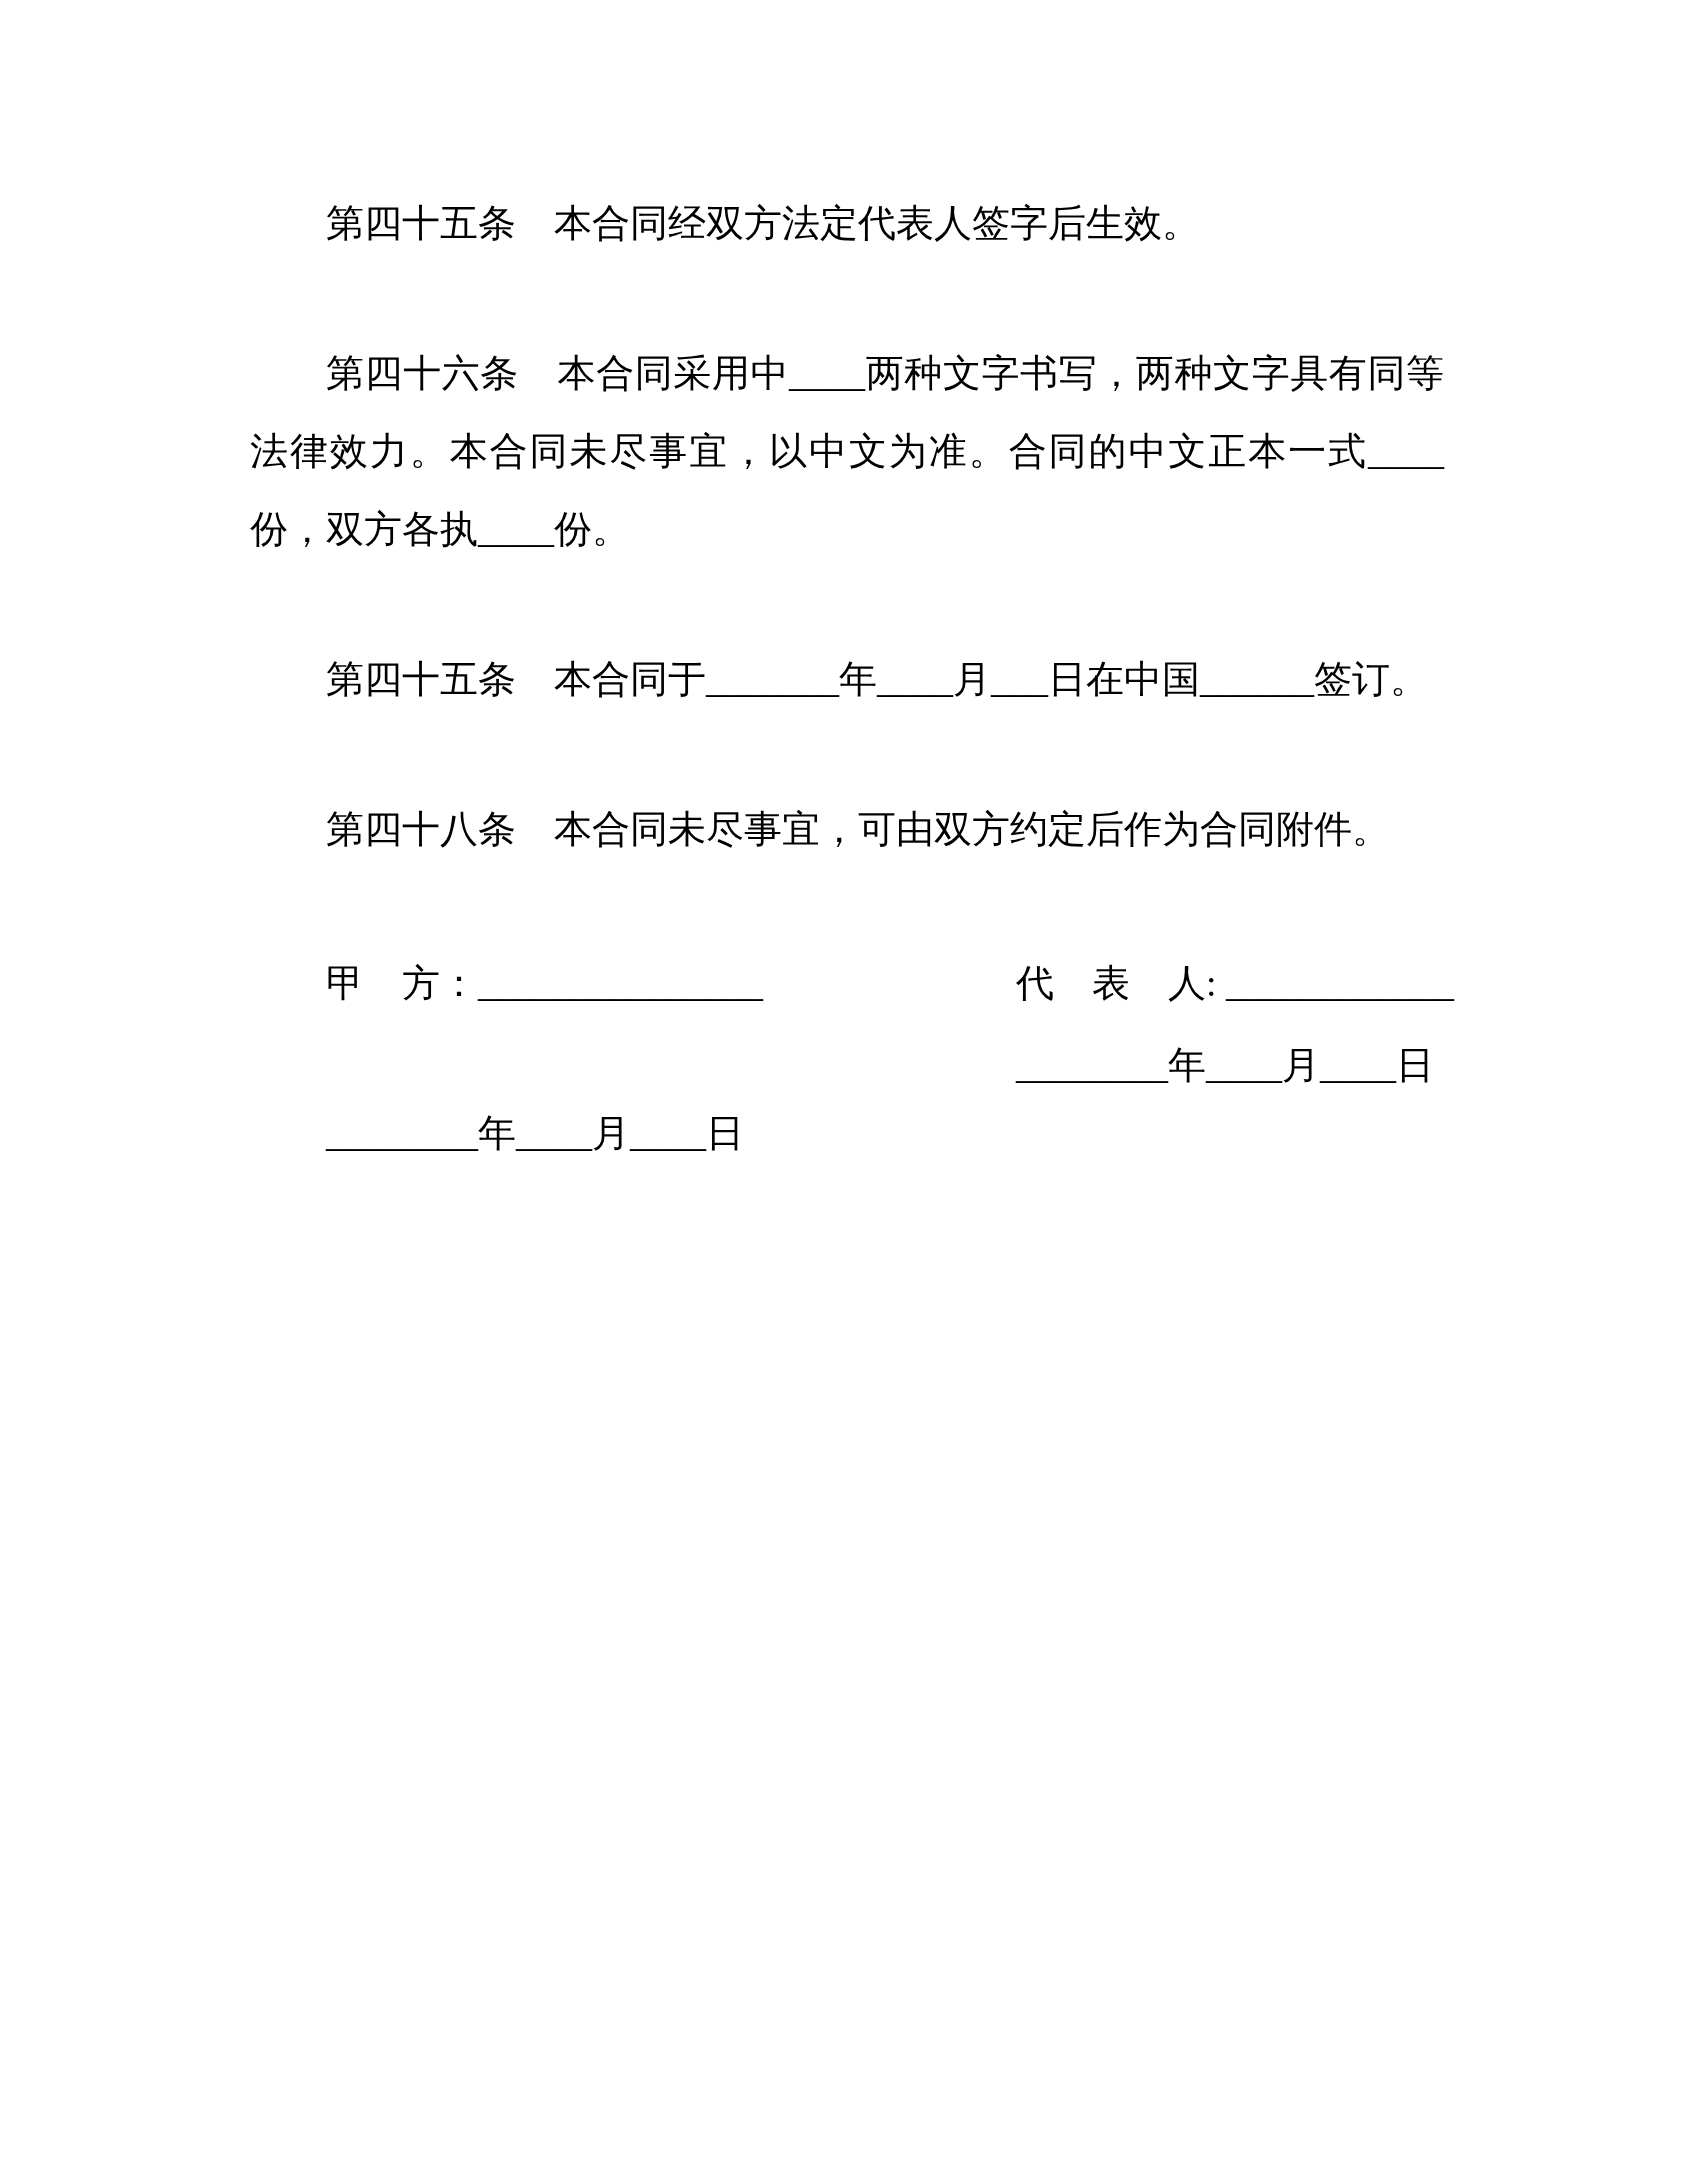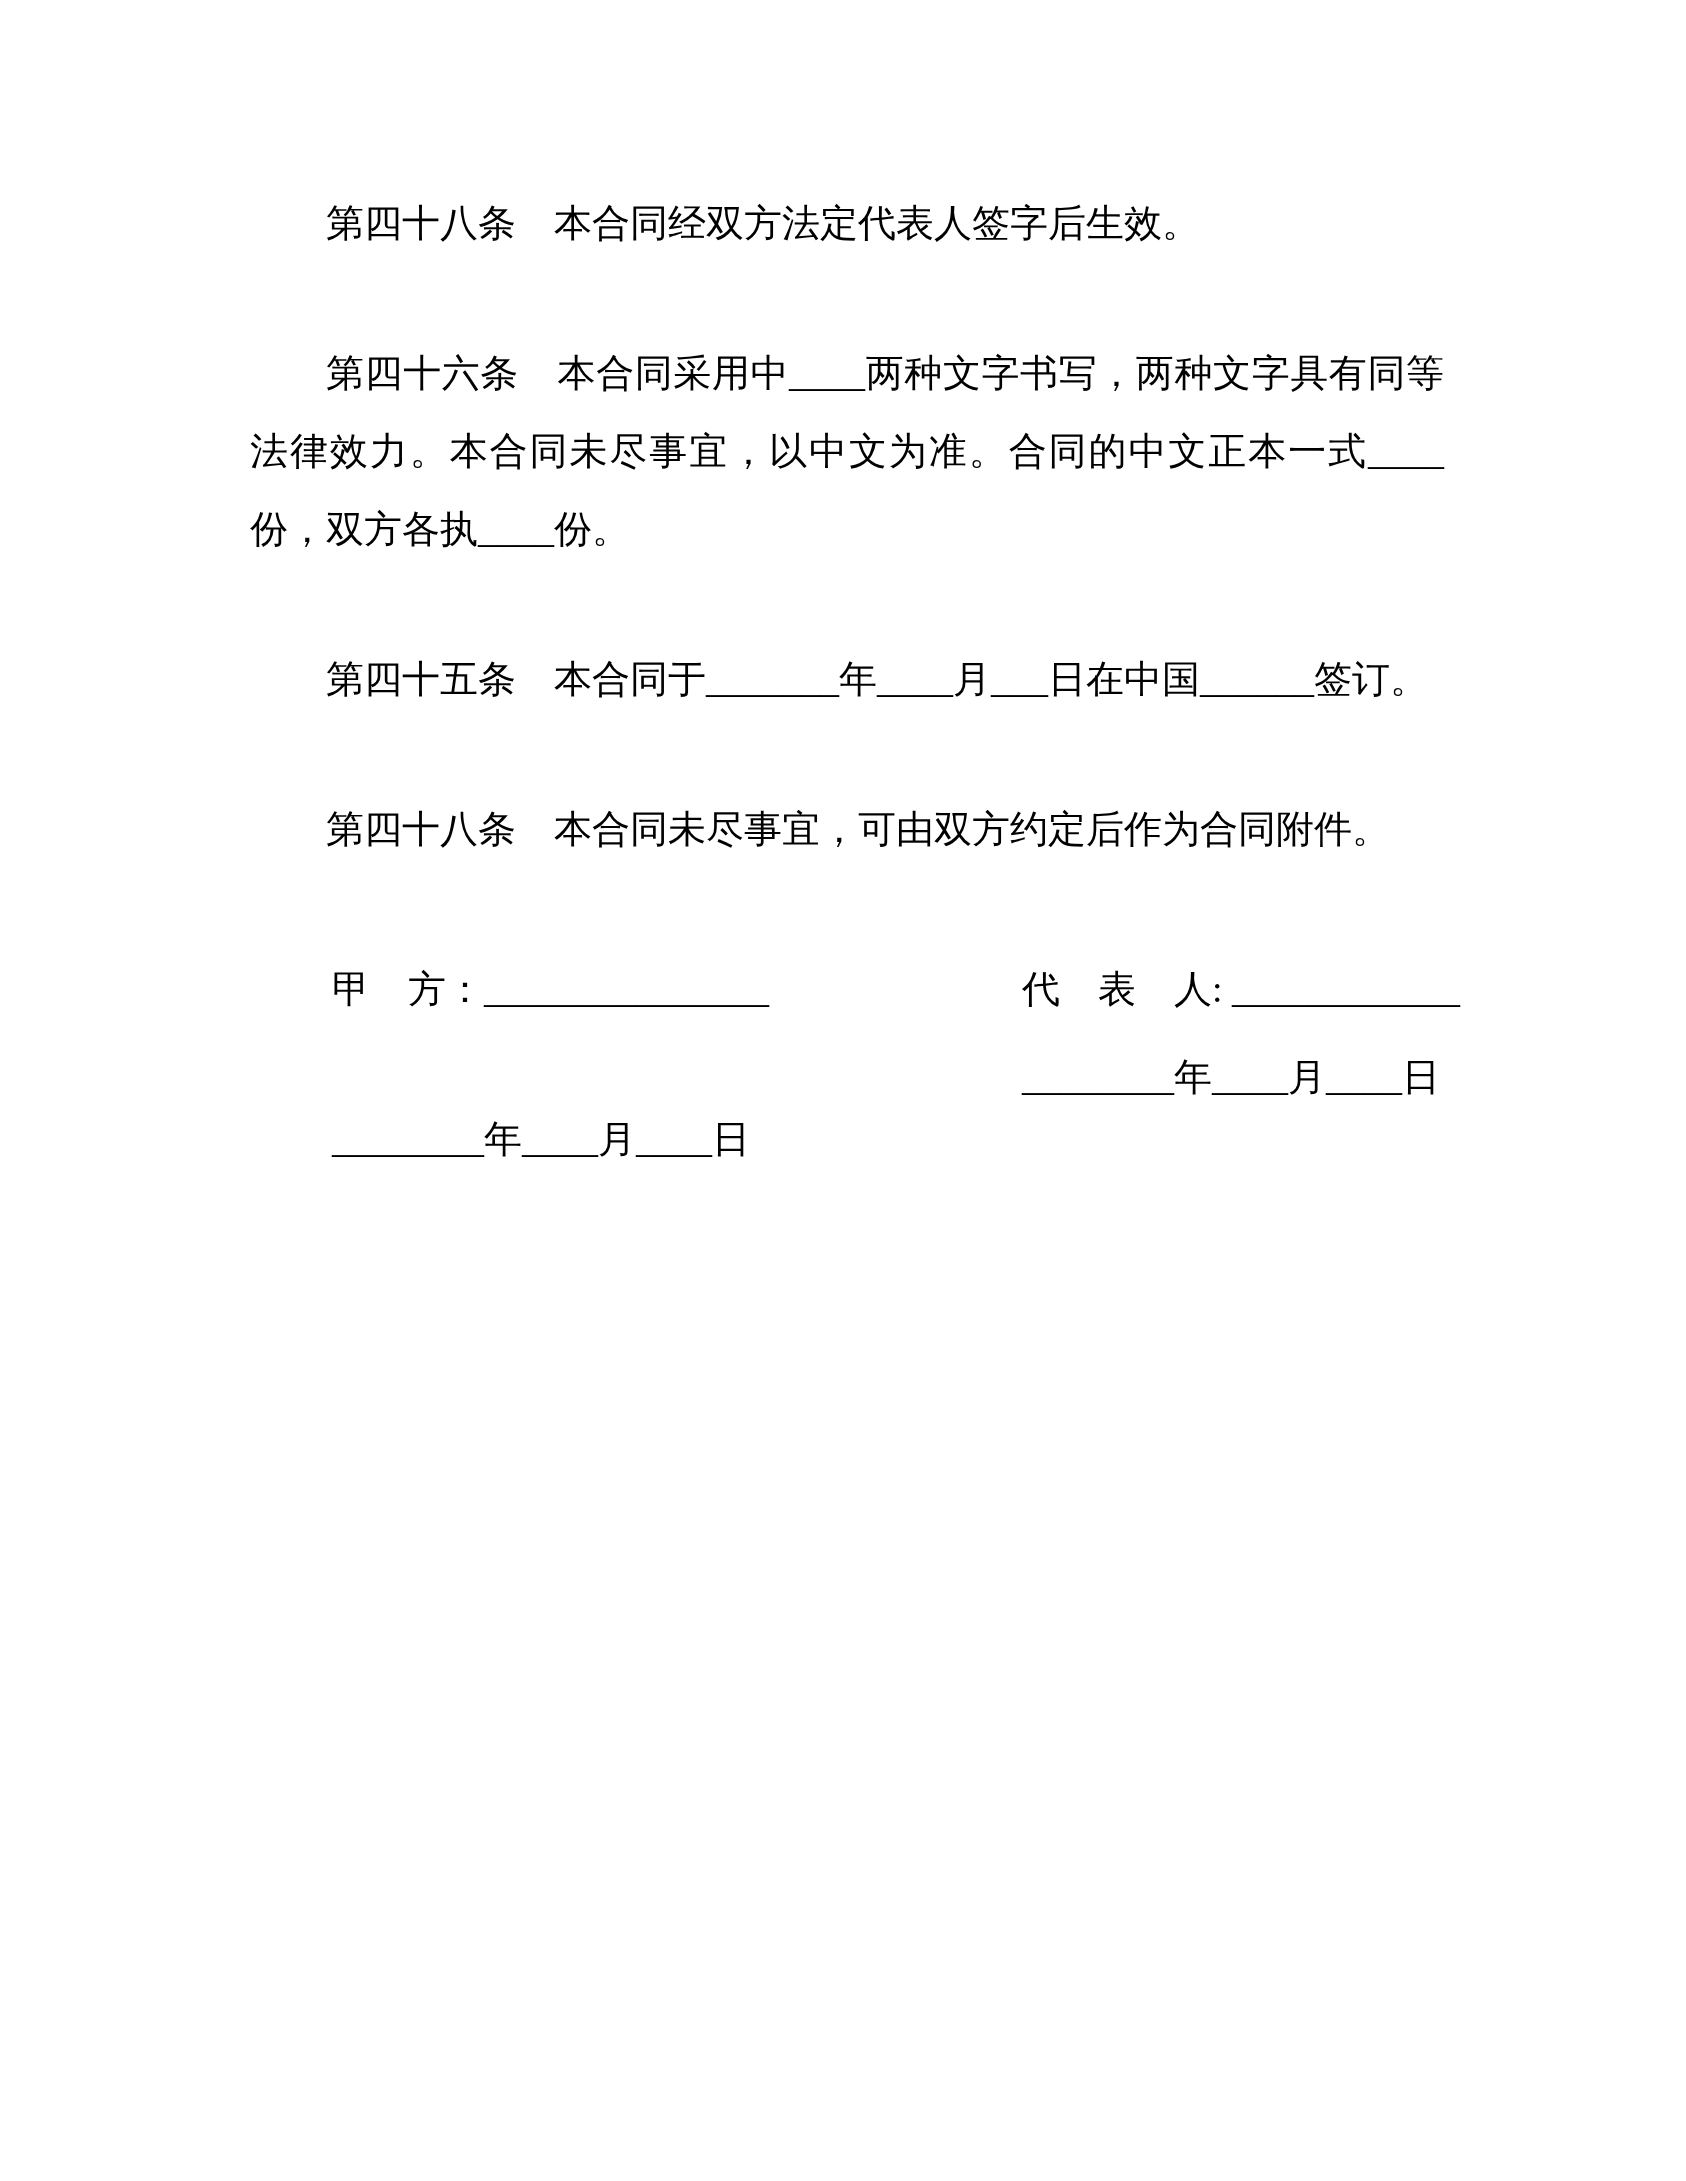--- a/index.html
+++ b/index.html
@@ -30,36 +30,36 @@
   }
   .sig-grid {
     display: grid;
     grid-template-columns: 762px 1fr;
     align-items: start;
   }
   .sig-col.left {
     padding-left: 72px;
   }
   .sig-line {
-    margin: 10px;
+    margin: 4px;
     white-space: nowrap;
   }
   .sig-line.party {
     margin-bottom: 72px;
   }
   .blank {
     letter-spacing: 0;
   }
 </style>
 </head>
 <body>
 
 <div class="content">
 
-  <p class="clause">第四十八条　本合同经双方法定代表人签字后生效。</p>
+  <p class="clause">第四十五条　本合同经双方法定代表人签字后生效。</p>
 
   <p class="clause">第四十六条　本合同采用中____两种文字书写，两种文字具有同等法律效力。本合同未尽事宜，以中文为准。合同的中文正本一式____份，双方各执____份。</p>
 
   <p class="clause">第四十五条　本合同于_______年____月___日在中国______签订。</p>
 
   <p class="clause">第四十八条　本合同未尽事宜，可由双方约定后作为合同附件。</p>
 
   <div class="sig-grid">
 
     <div class="sig-col left">

